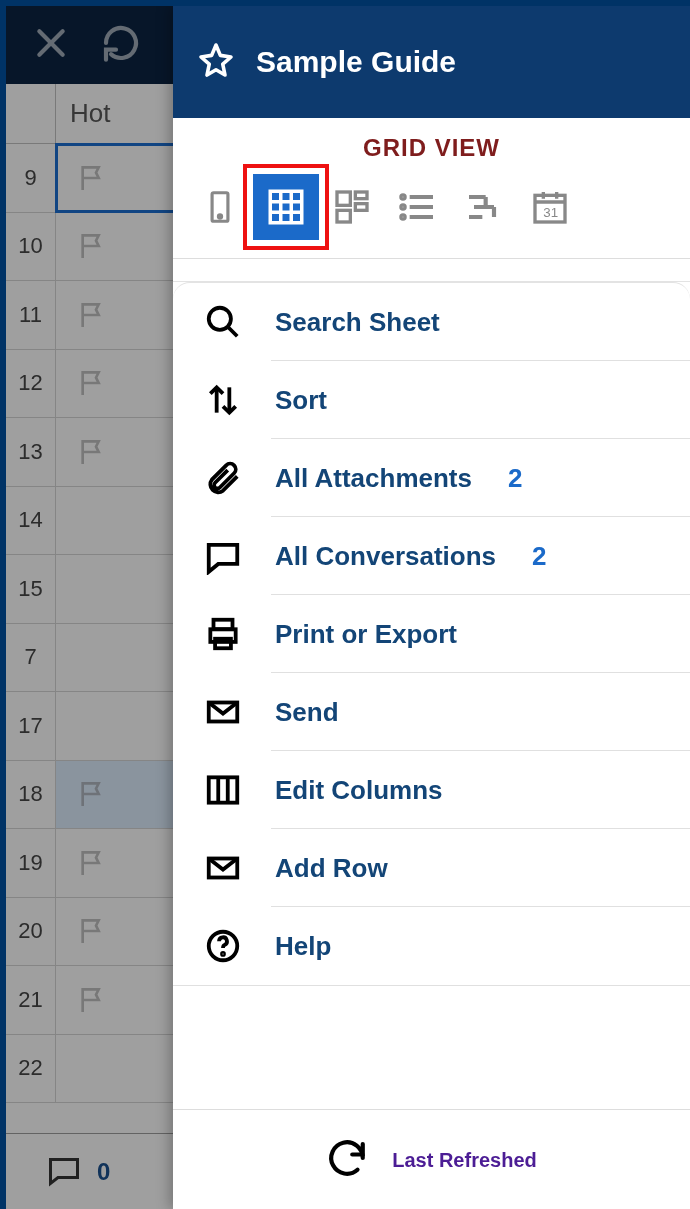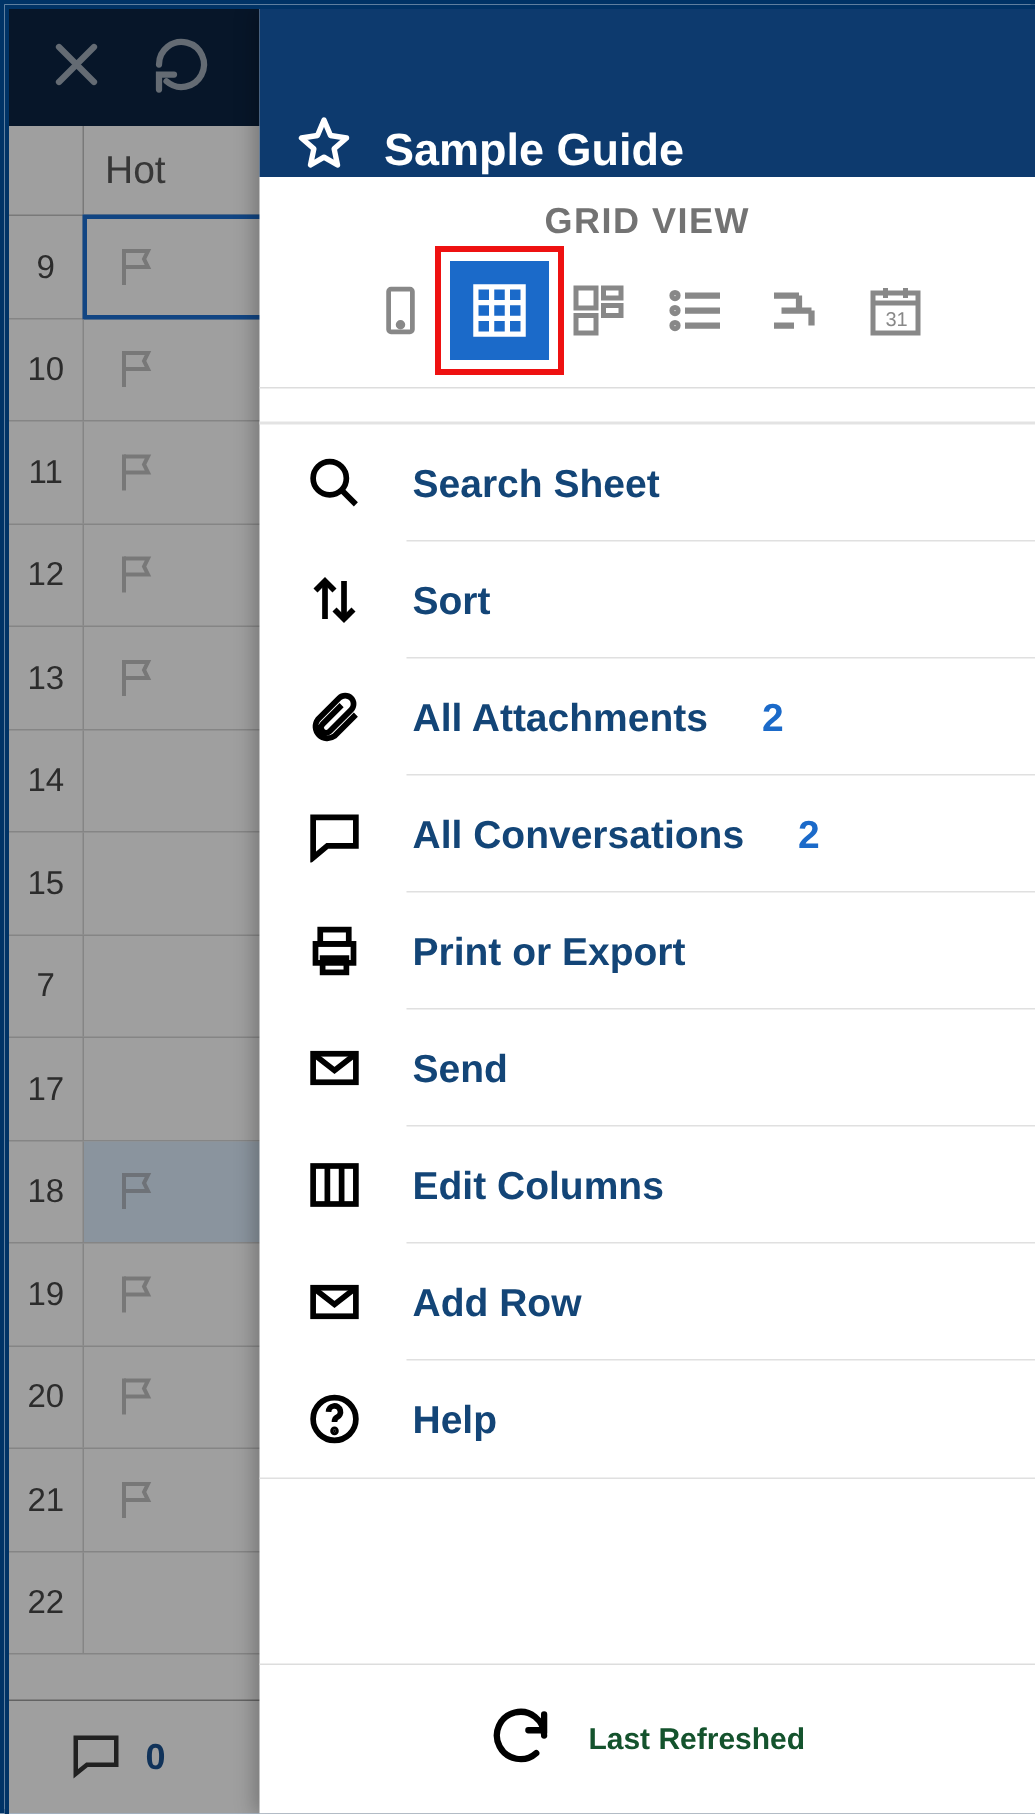--- a/index.html
+++ b/index.html
@@ -111,40 +111,40 @@
     width: 517px;
     background: #fff;
     display: flex;
     flex-direction: column;
     box-shadow: -4px 0 12px rgba(0,0,0,0.25);
   }
   .panel-header {
     height: 112px;
     background: #0d3a6e;
     display: flex;
-    align-items: flex-end;
+    align-items: center;
     gap: 22px;
     padding-left: 25px;
     color: #fff;
   }
   .panel-title {
     font-size: 30px;
     font-weight: 700;
   }
   .section-label {
     text-align: center;
     font-size: 24px;
     font-weight: 700;
     letter-spacing: 1px;
-    color: #737373;
+    color: #7f1d1d;
     padding: 16px 0 8px 0;
   }
   .view-row {
     display: flex;
-    justify-content: center;
+    justify-content: flex-start;
     align-items: center;
     padding: 4px 14px 18px 14px;
     border-bottom: 1px solid #ddd;
   }
   .view-btn {
     width: 66px; height: 66px;
     display: flex;
     align-items: center;
     justify-content: center;
   }
@@ -160,20 +160,21 @@
     flex: 1;
     padding-top: 22px;
   }
   .menu-item {
     display: flex;
     align-items: center;
     gap: 30px;
     padding: 20px 0 20px 28px;
     border-bottom: 1px solid #e3e3e3;
     margin-left: 0;
+    border-radius: 17px;
   }
   .menu-item:first-child { border-top: 1px solid #e3e3e3; }
   .menu-item .mi-icon {
     width: 44px;
     display: flex;
     justify-content: center;
   }
   .menu-item .mi-label {
     font-size: 26px;
     font-weight: 600;
@@ -198,21 +199,21 @@
   .panel-footer {
     height: 100px;
     border-top: 1px solid #ddd;
     display: flex;
     align-items: center;
     justify-content: center;
     gap: 24px;
   }
   .footer-text {
     text-align: center;
-    color: #14532d;
+    color: #4c1d95;
     font-weight: 600;
     font-size: 20px;
     line-height: 1.3;
   }
 
   
   .menu-list { padding: 0; }
   .menu-list .menu-item {
     border-bottom: none;
     position: relative;

